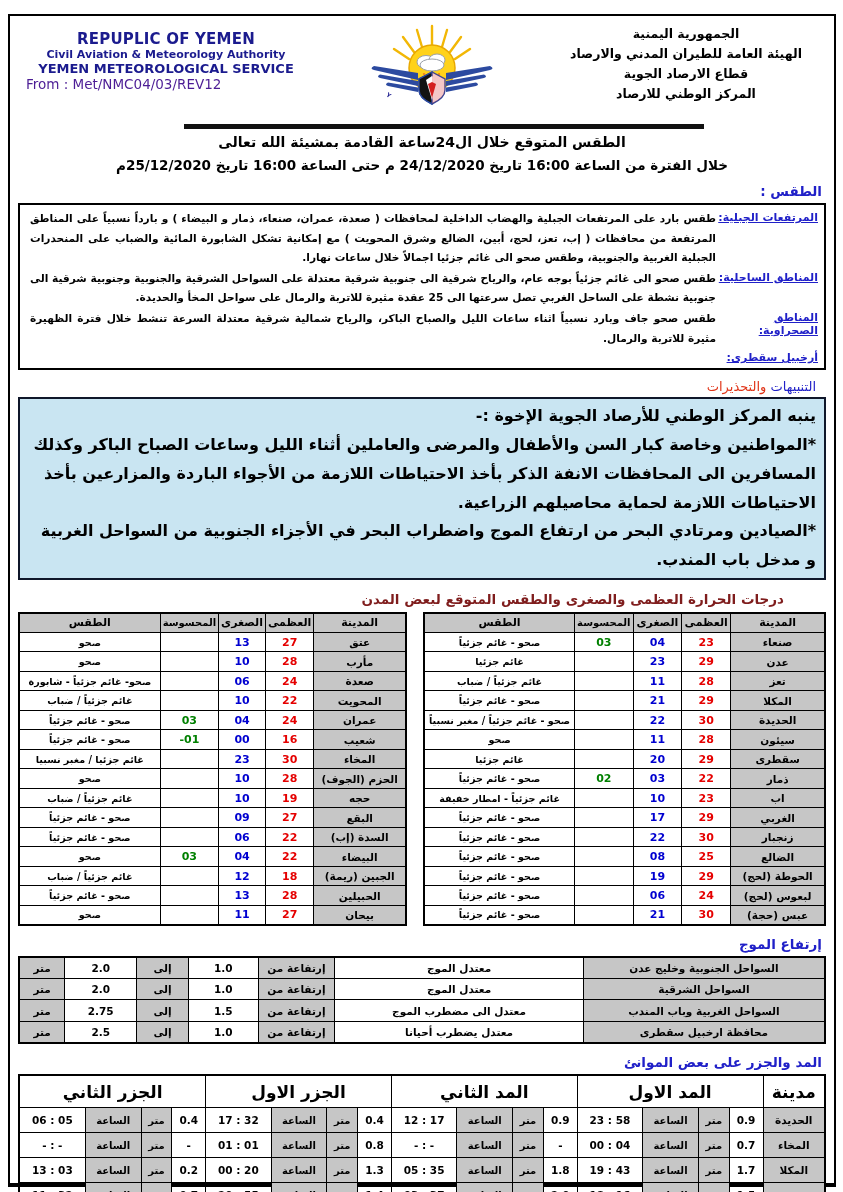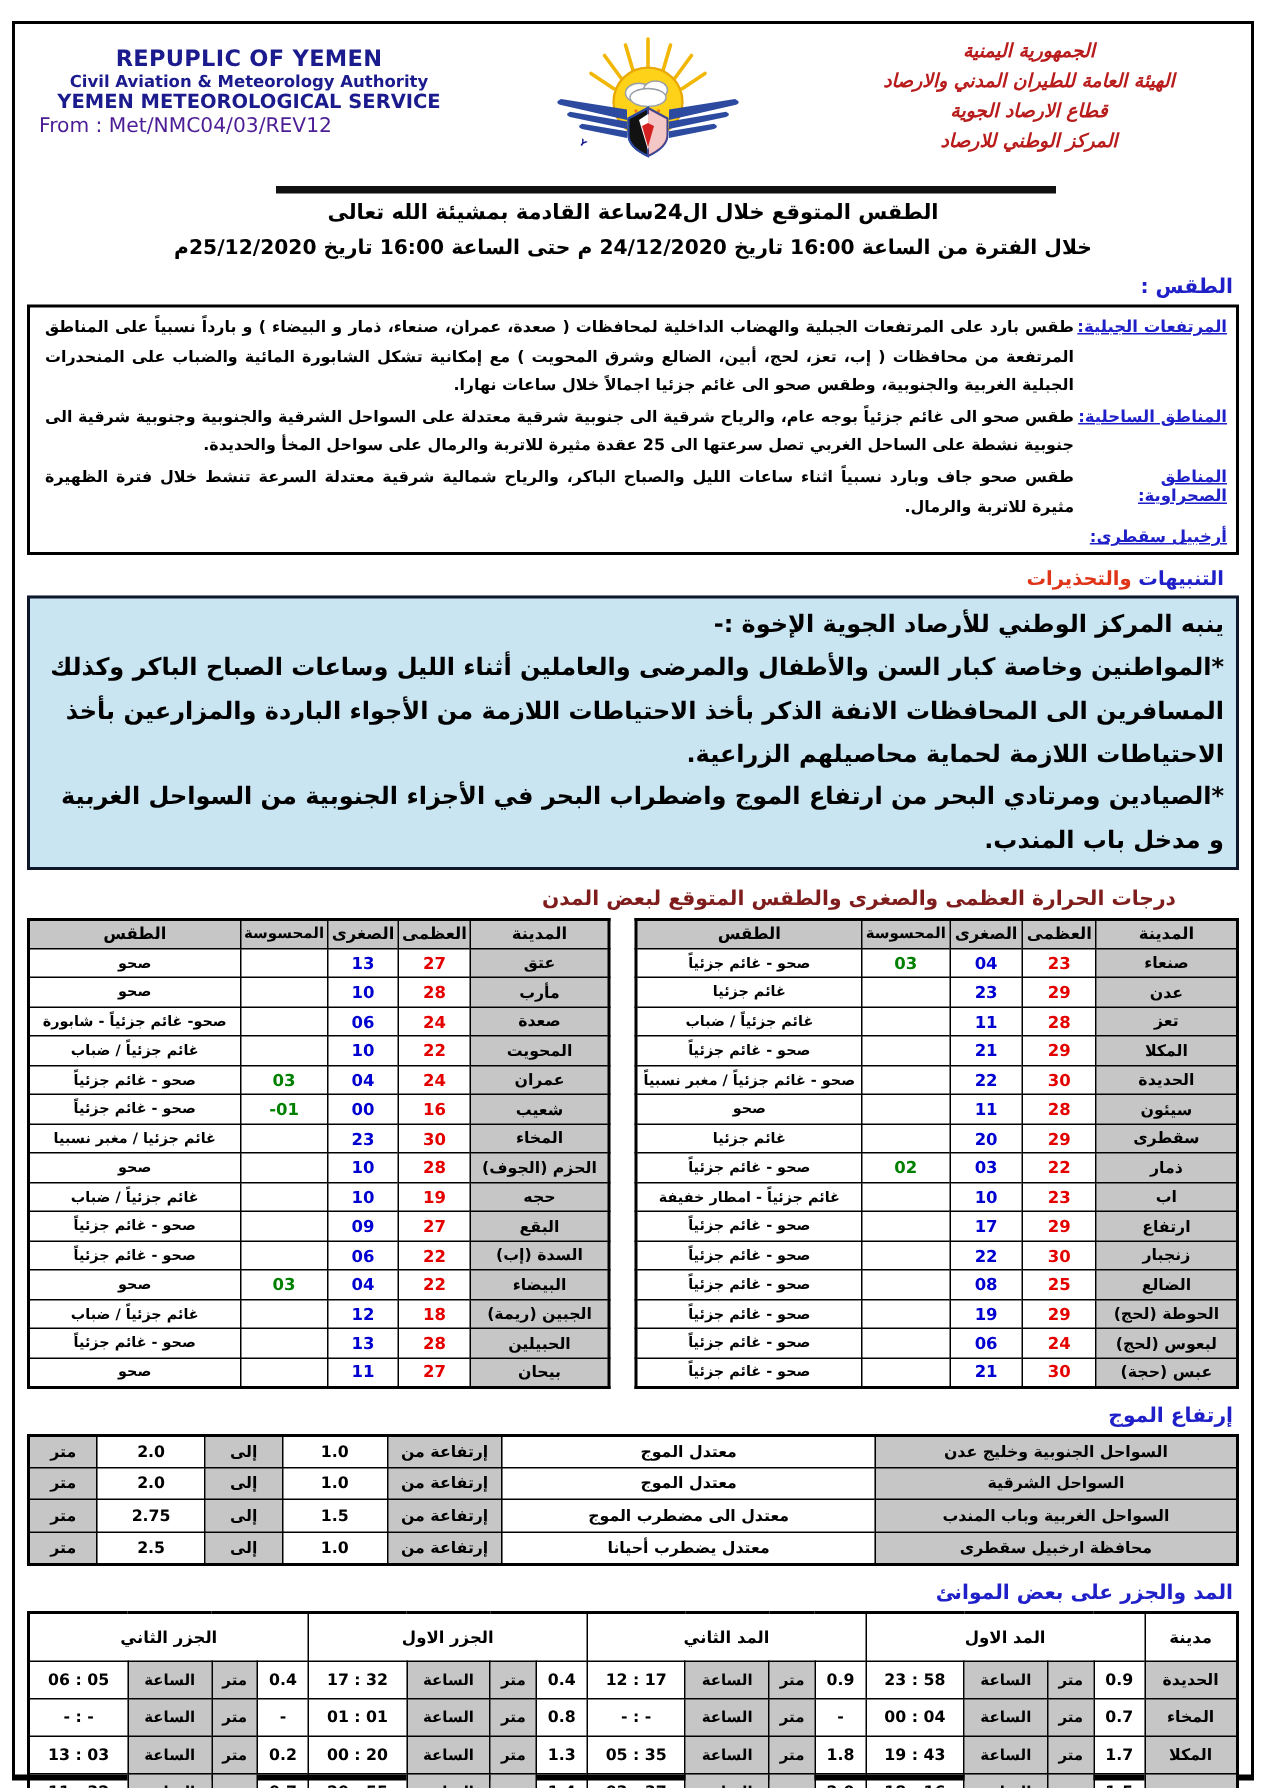--- a/index.html
+++ b/index.html
@@ -9,58 +9,58 @@
     font-family:"DejaVu Sans","Liberation Sans",sans-serif; color:#000;
     overflow:hidden;
   }
   .page {
     position:absolute; left:8px; top:14px; right:7px; bottom:5px;
     border:2px solid #000; border-bottom-width:4px;
     padding:6px 8px 0 8px;
   }
   
   .hdr { display:flex; direction:rtl; justify-content:space-between; align-items:flex-start; padding:2px 6px 0 2px; height:100px; }
-  .hdr-ar { text-align:center; color:#b91c1c; font-weight:bold; font-size:12.5px; line-height:1.6; width:268px;font-style:italic; }
+  .hdr-ar { text-align:center; color:#000000; font-weight:bold; font-size:12.5px; line-height:1.6; width:268px; }
   .hdr-en { text-align:center; color:#1b1b8e; font-weight:bold; width:292px; padding-top:6px; }
   .hdr-en .l1 { font-size:15px; letter-spacing:.2px; }
   .hdr-en .l2 { font-size:11px; }
   .hdr-en .l3 { font-size:13px; }
   .hdr-en .l4 { font-size:13.5px; font-weight:normal; text-align:left; padding-left:6px; color:#4c1d95; }
   .hdr-logo { width:150px; display:flex; justify-content:center; }
   .divider { height:5px; background:#111; width:520px; margin:2px 122px 5px auto; }
   .doc-title { text-align:center; font-weight:bold; font-size:14px; direction:rtl; margin-top:4px; }
   .doc-sub   { text-align:center; font-weight:bold; font-size:13.5px; direction:rtl; margin-top:7px; }
   
   .sec-h { direction:rtl; text-align:right; font-weight:bold; font-size:13.5px; color:#2020c8; margin:10px 4px 4px 0; }
   .wbox { border:2px solid #000; padding:3px 6px 3px 10px; direction:rtl; }
   .wrow { display:flex; margin:1px 0; }
   .wrow .lbl { width:100px; flex:0 0 100px; color:#2020c8; font-weight:bold; font-size:11px; text-decoration:underline; padding-top:2px; }
   .wrow .txt { flex:1; font-weight:bold; font-size:10.6px; line-height:1.85; text-align:justify; padding-right:2px; }
   
-  .warn-title { direction:rtl; text-align:right; font-weight:bold; font-size:13px; margin:9px 10px 3px 0; }
+  .warn-title { direction:rtl; text-align:right; font-weight:normal; font-size:13px; margin:9px 10px 3px 0; }
   .warn-title .b { color:#2020c8; } .warn-title .r { color:#e03418; }
   .warnbox { background:#c9e5f2; border:2px solid #0f172a; direction:rtl; padding:3px 8px; font-weight:bold; font-size:16px; line-height:1.8; text-align:right; }
   
   .temps-title { direction:rtl; text-align:right; color:#7f1d1d; font-weight:bold; font-size:13.5px; margin:11px 42px 5px 0; }
   .tables { display:flex; direction:rtl; gap:16px; align-items:flex-start; }
   table { border-collapse:collapse; direction:rtl; }
   td,th { border:1px solid #000; font-weight:bold; font-size:11px; text-align:center; padding:0 2px; height:19.5px; }
   .ttable { border:2px solid #000; }
   .ttable th { background:#c6c6c6; font-size:11px; }
   .ttable th.small { font-size:10px;text-align:right; }
   .gray { background:#c6c6c6; }
   td.city { background:#c6c6c6; font-size:10.5px; }
   td.max { color:#e50000; } td.min { color:#0000d0; } td.feels { color:#008000; }
   td.wx { font-size:9.6px; }
   
   .wvtable { width:100%; border:2px solid #000; margin-top:2px; }
   .wvtable td { height:21.5px; font-size:10.5px; }
   
   .tdtable { width:100%; border:2px solid #000; margin-top:2px; }
-  .tdtable th { height:33px; font-size:11px; background:#fff;margin-top:40px; }
+  .tdtable th { height:33px; font-size:17px; background:#fff;margin-top:40px; }
   .tdtable td { height:25px; font-size:10.5px; }
   .tdtable td.unit { background:#c6c6c6; font-size:10px; }
   
   .footer { position:relative; border-top:2px solid #000; margin:34px -8px 0 -8px; padding:10px 8px 0 8px; }
   .sig { direction:rtl; text-align:right; margin-right:60px; font-weight:bold; font-size:12px; line-height:2.1; }
   .stamp-text { position:absolute; right:560px; top:16px; color:#2020c8; font-weight:bold; font-size:13px; direction:rtl; width:230px; text-align:right; }
   .stamp { position:absolute; left:118px; top:8px; }
 </style>
 </head>
 <body>
@@ -251,21 +251,21 @@
             <td class="wx">صحو - غائم جزئياً</td>
           </tr>
           <tr>
             <td class="city">اب</td>
             <td class="max" dir="ltr">23</td>
             <td class="min" dir="ltr">10</td>
             <td class="feels" dir="ltr"></td>
             <td class="wx">غائم جزئياً - امطار خفيفة</td>
           </tr>
           <tr>
-            <td class="city">ارتفاع</td>
+            <td class="city">الغربي</td>
             <td class="max" dir="ltr">29</td>
             <td class="min" dir="ltr">17</td>
             <td class="feels" dir="ltr"></td>
             <td class="wx">صحو - غائم جزئياً</td>
           </tr>
           <tr>
             <td class="city">زنجبار</td>
             <td class="max" dir="ltr">30</td>
             <td class="min" dir="ltr">22</td>
             <td class="feels" dir="ltr"></td>

